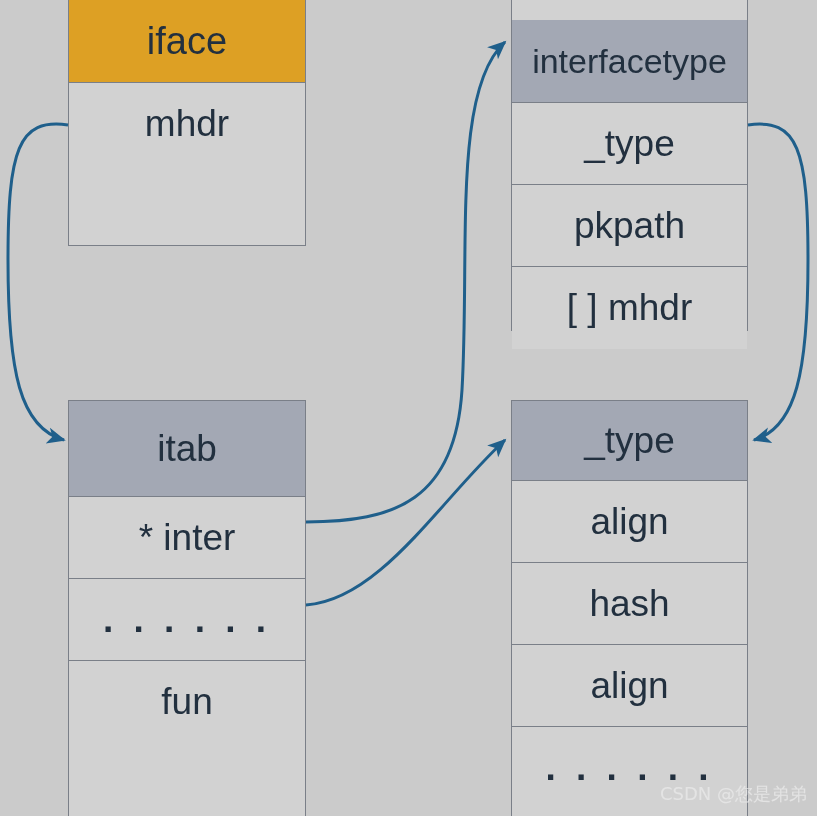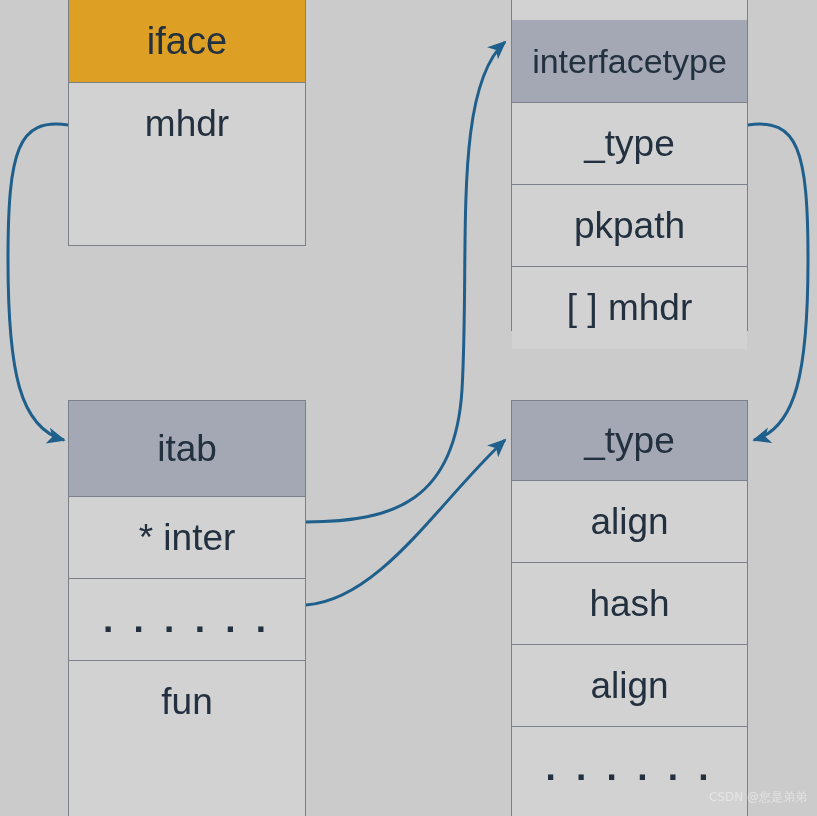--- a/index.html
+++ b/index.html
@@ -125,21 +125,21 @@
   }
   .dots {
     letter-spacing: 5px;
     font-size: 32px;
     font-weight: bold;
   }
   #watermark {
     position: absolute;
     right: 10px;
     bottom: 10px;
-    font-size: 12px;
+    font-size: 18px;
     color: #e8e8e8;
     opacity: 0.85;
     z-index: 9;
     white-space: nowrap;
     font-family: "DejaVu Sans", sans-serif;
   }
 </style>
 </head>
 <body>
 

